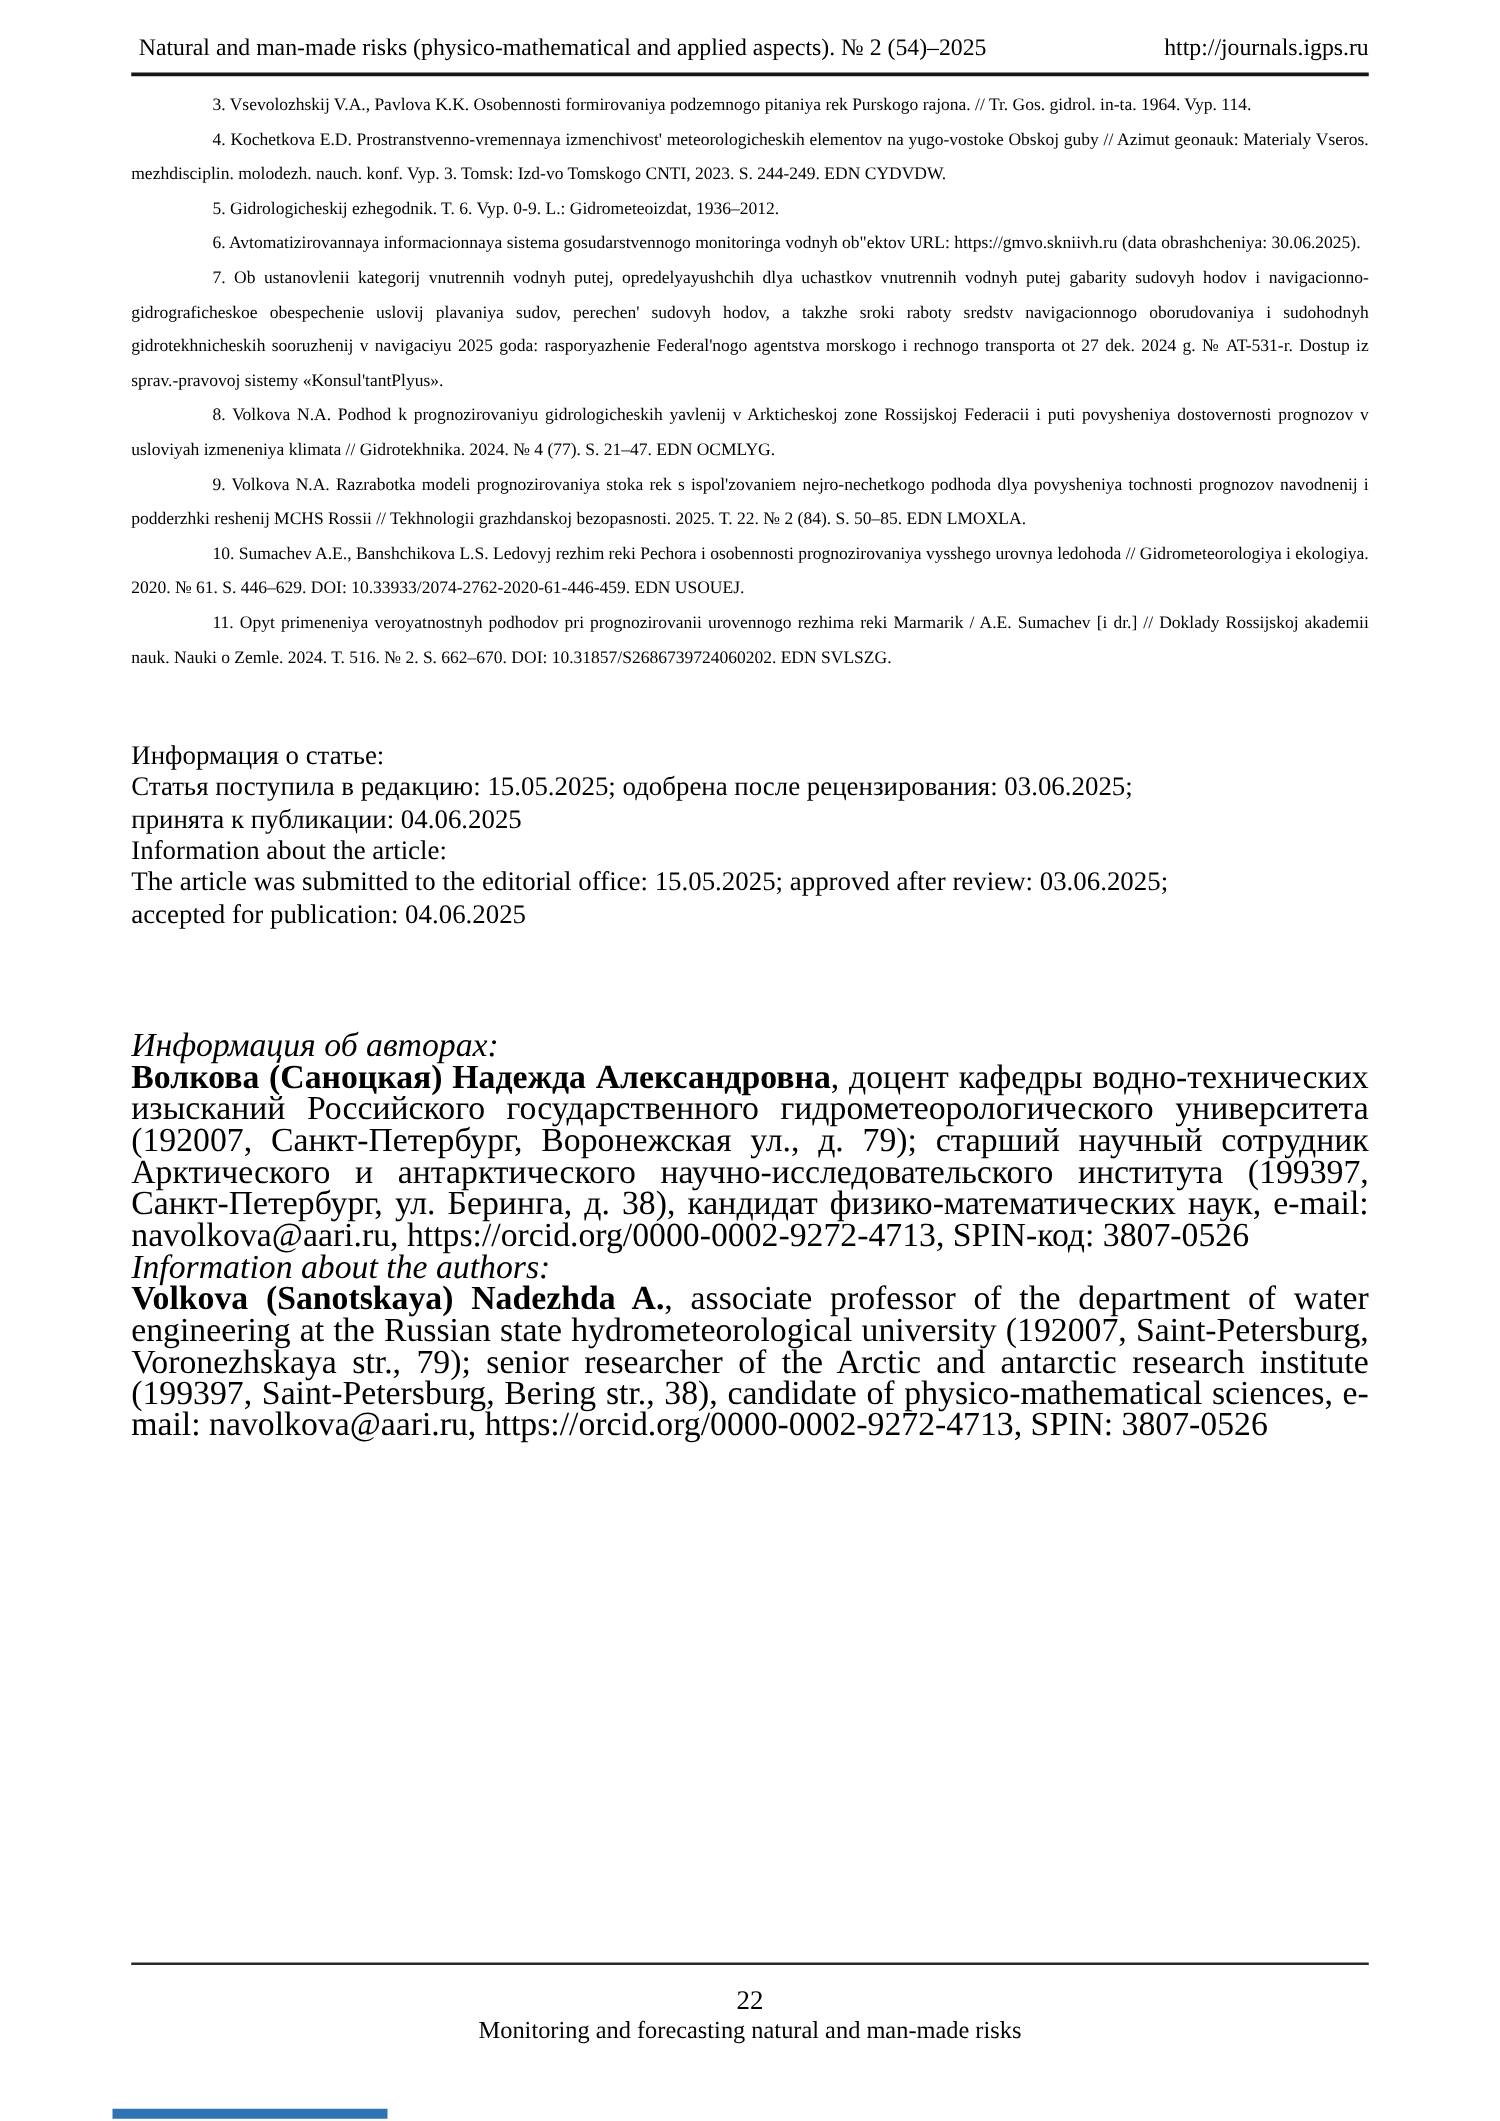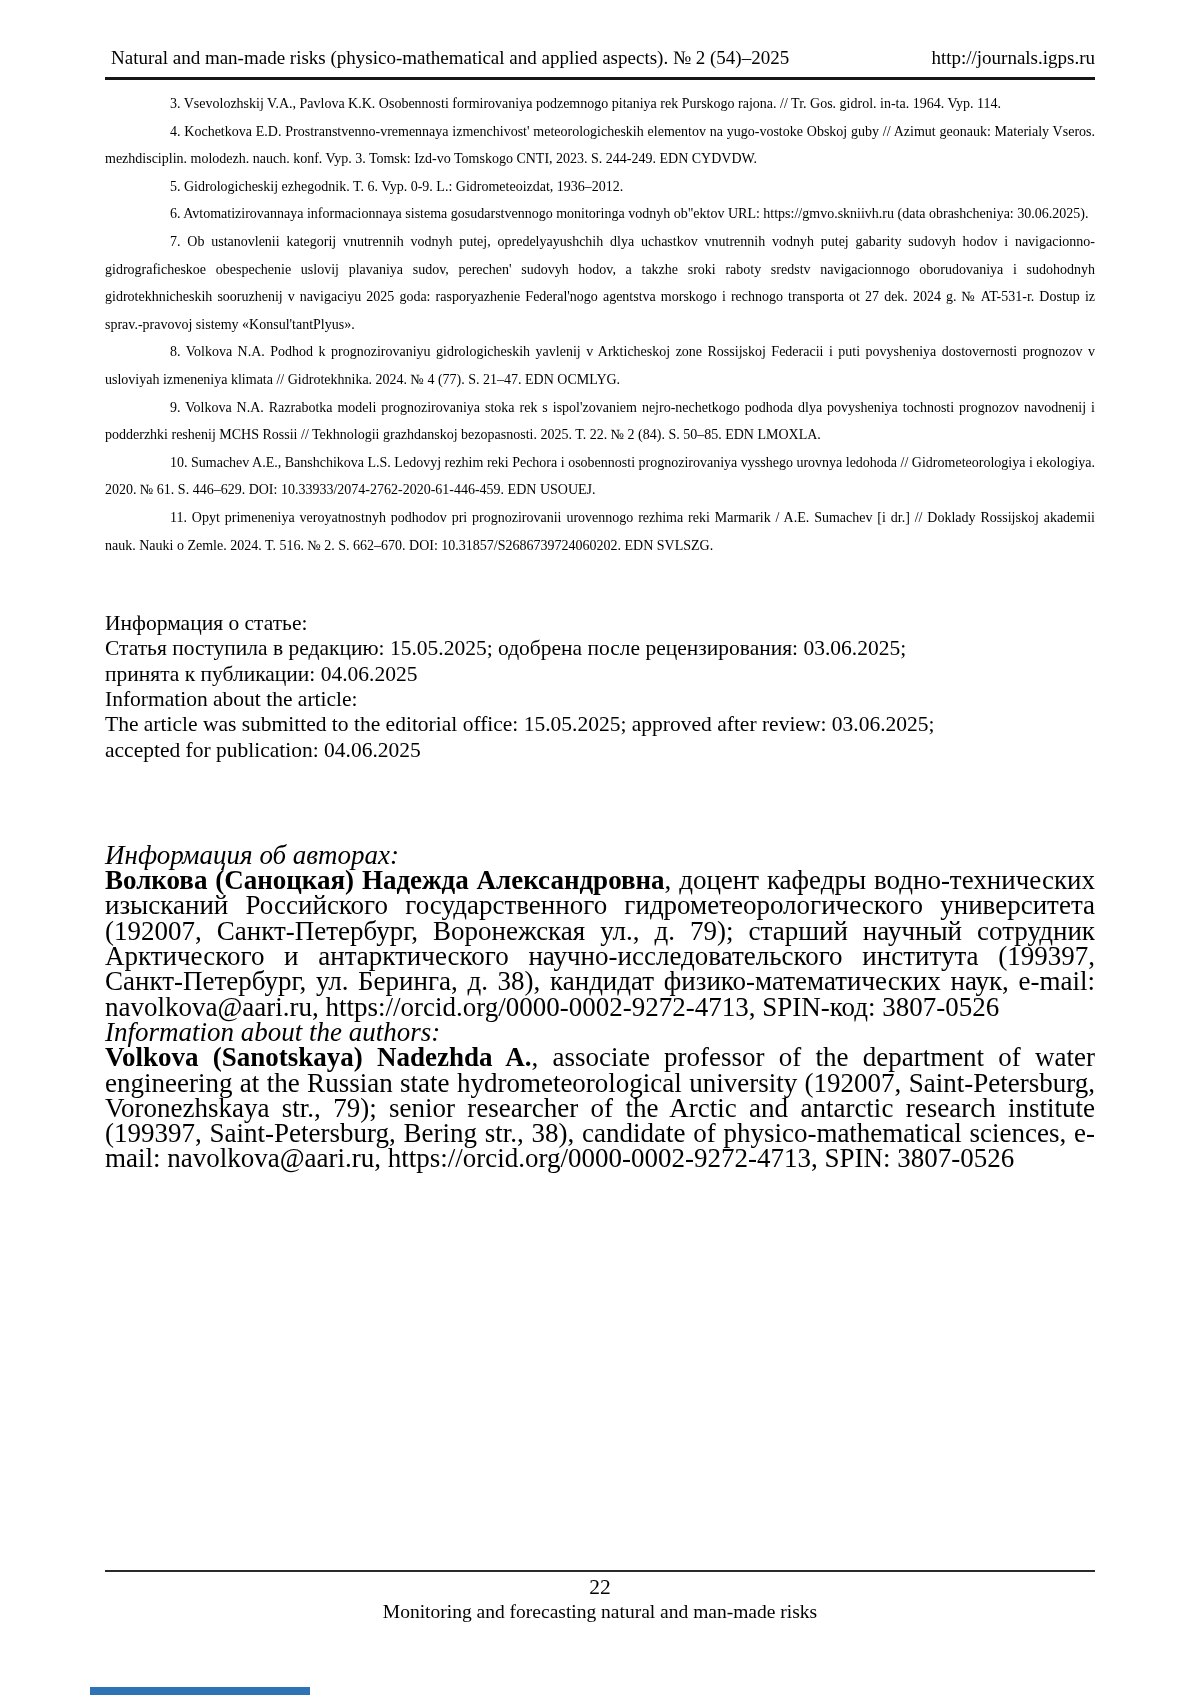--- a/index.html
+++ b/index.html
@@ -12,21 +12,21 @@
     font-family: "Liberation Serif", "DejaVu Serif", serif;
     color: #000000;
   }
   .sheet {
     position: absolute;
     left: 105px;
     top: 0;
     width: 990px;
   }
   .header {
-    padding-top: 47px;
+    padding-top: 28px;
     display: flex;
     justify-content: space-between;
     align-items: baseline;
     font-size: 19px;
     line-height: 22px;
   }
   .header .running-title { padding-left: 6px; }
   .header-rule {
     margin-top: 8px;
     border: none;
@@ -68,21 +68,21 @@
     text-align: center;
   }
   .footer-rule {
     border: none;
     border-top: 2px solid #2a2a2a;
     height: 0;
   }
   .page-number {
     font-size: 21.5px;
     line-height: 26px;
-    margin-top: 2px;
+    margin-top: 15px;
   }
   .footer-title {
     font-size: 19.5px;
     line-height: 24px;
   }
   .accent-bar {
     position: absolute;
     left: 90px;
     top: 1687px;
     width: 220px;

